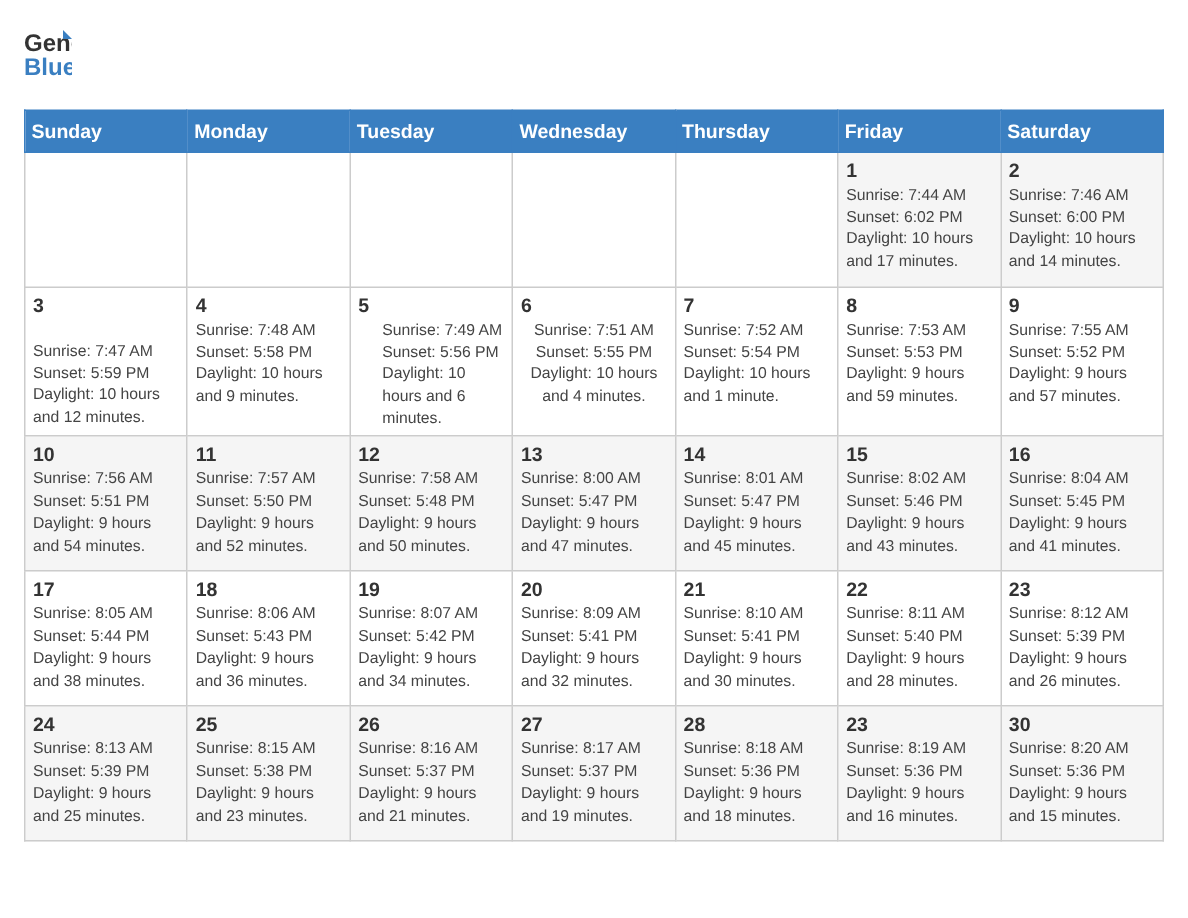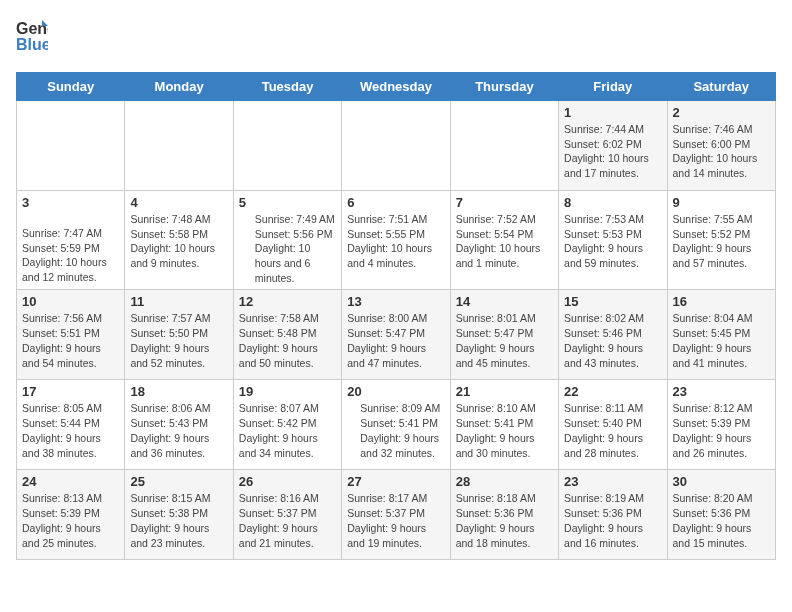--- a/index.html
+++ b/index.html
@@ -37,21 +37,21 @@
       width: 100%;
       border-collapse: collapse;
       table-layout: fixed;
     }
     thead th {
       background: #3a7fc1;
       color: #fff;
       font-size: 13px;
       font-weight: bold;
       padding: 6px 4px;
-      text-align: center;
+      text-align: left;
       border: 1px solid #3a7fc1;
     }
     tbody td {
       vertical-align: top;
       border: 1px solid #ccc;
       padding: 4px 5px;
       font-size: 11px;
       color: #333;
       height: 90px;
       background: #fff;
@@ -139,21 +139,21 @@
 Daylight: 10 hours and 9 minutes.</div>
         </td>
         <td>
           <span class="day-number">5</span>
           <div class="day-info" style="white-space: pre-line; margin-left: 16px;">Sunrise: 7:49 AM
 Sunset: 5:56 PM
 Daylight: 10 hours and 6 minutes.</div>
         </td>
         <td>
           <span class="day-number">6</span>
-          <div class="day-info" style="white-space: pre-line;">Sunrise: 7:51 AM
+          <div class="day-info" style="white-space: pre-line; text-align: center;">Sunrise: 7:51 AM
 Sunset: 5:55 PM
 Daylight: 10 hours and 4 minutes.</div>
         </td>
         <td>
           <span class="day-number">7</span>
           <div class="day-info" style="white-space: pre-line;">Sunrise: 7:52 AM
 Sunset: 5:54 PM
 Daylight: 10 hours and 1 minute.</div>
         </td>
         <td>
@@ -227,21 +227,21 @@
 Daylight: 9 hours and 36 minutes.</div>
         </td>
         <td>
           <span class="day-number">19</span>
           <div class="day-info" style="white-space: pre-line;">Sunrise: 8:07 AM
 Sunset: 5:42 PM
 Daylight: 9 hours and 34 minutes.</div>
         </td>
         <td>
           <span class="day-number">20</span>
-          <div class="day-info" style="white-space: pre-line; margin-left: 13px;">Sunrise: 8:09 AM
+          <div class="day-info" style="white-space: pre-line;">Sunrise: 8:09 AM
 Sunset: 5:41 PM
 Daylight: 9 hours and 32 minutes.</div>
         </td>
         <td>
           <span class="day-number">21</span>
           <div class="day-info" style="white-space: pre-line;">Sunrise: 8:10 AM
 Sunset: 5:41 PM
 Daylight: 9 hours and 30 minutes.</div>
         </td>
         <td>

